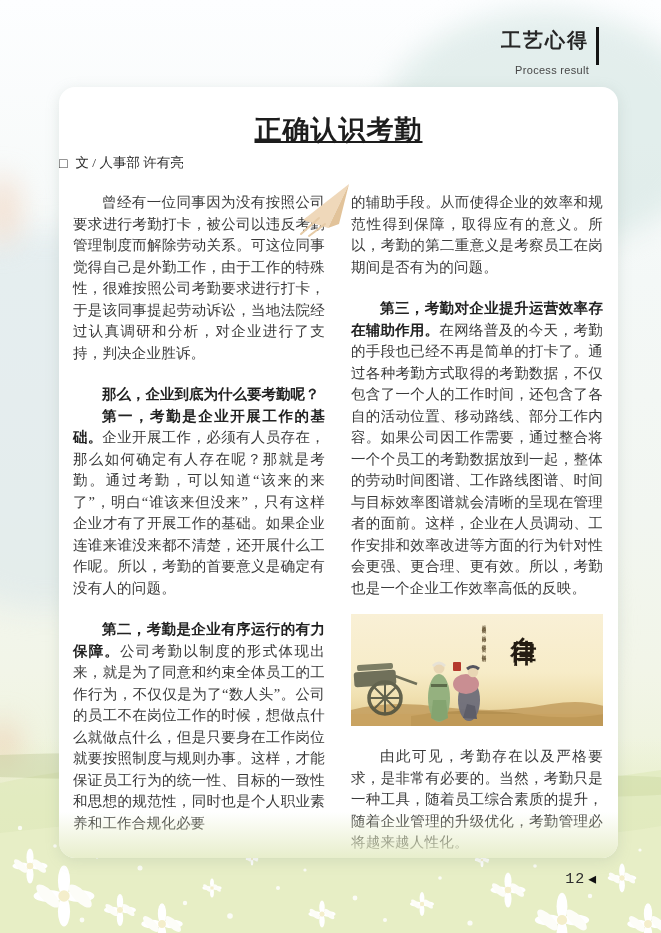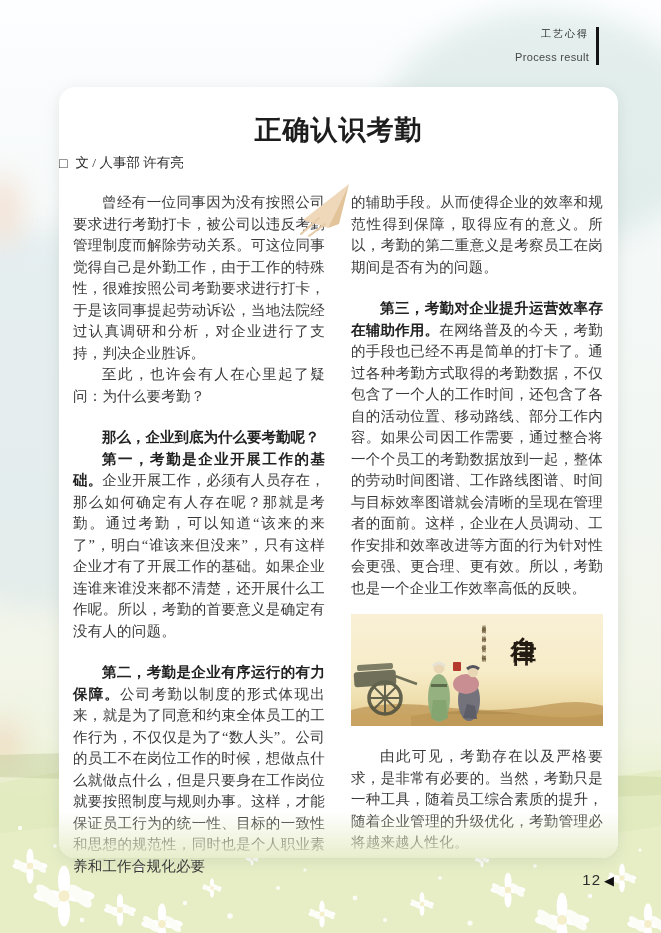--- a/index.html
+++ b/index.html
@@ -14,32 +14,32 @@
   .blob.green  { left:150px; top:470px; width:460px; height:300px; background:rgba(223,233,219,.45); }
   .blob.peach1 { left:-14px; top:175px; width:34px; height:70px; background:rgba(240,205,180,.55); }
   .blob.peach2 { left:-14px; top:720px; width:34px; height:60px; background:rgba(238,200,172,.55); }
 
   .meadow { position:absolute; left:0; bottom:0; width:661px; height:195px;
     background: linear-gradient(180deg, rgba(236,241,214,0) 0%, rgba(232,239,203,.85) 30%, #e6edc4 68%, #e1e9ba 100%); }
   .meadow svg { position:absolute; left:0; top:0; }
 
   .header { position:absolute; top:27px; right:72px; text-align:right;
     font-family:"Liberation Sans","DejaVu Sans",sans-serif; }
-  .header-cn { font-size:10px; font-weight:normal; color:#262626; letter-spacing:2px; }
+  .header-cn { font-size:20px; font-weight:bold; color:#262626; letter-spacing:2px; }
   .header-en { font-size:11px; color:#474747; margin-top:10px; letter-spacing:.3px; }
   .header-bar { position:absolute; top:27px; right:62px; width:3px; height:38px; background:#141414; }
 
   .card { position:absolute; left:59px; top:87px; width:559px; height:771px;
     background:#ffffff; border-radius:16px; box-shadow:0 3px 14px rgba(140,160,150,.22); }
   .card-fade { position:absolute; left:0; right:0; bottom:0; height:46px;
     border-radius:0 0 16px 16px; pointer-events:none;
     background:linear-gradient(180deg, rgba(231,238,200,0) 0%, rgba(229,236,198,.9) 100%); }
 
   .title { margin-top:26px; text-align:center; font-size:27px; font-weight:bold;
-    color:#1d1d1d; letter-spacing:1px; line-height:34px; }
+    color:#1d1d1d; letter-spacing:1px; line-height:34px;text-decoration:underline; }
   .byline { margin:7px 76px 0 0; text-align:left; font-size:13.5px; color:#2d2d2d; }
   .byline .sq { display:inline-block; transform:translateY(1px); margin-right:8px; font-size:14px; color:#333; }
 
   .columns { display:flex; gap:26px; padding:20px 15px 0 14px; }
   .col { flex:1 1 0; min-width:0; }
   .col p { margin:0; text-align:justify; font-size:14.5px; line-height:21.5px;
     color:#3a3a3a; letter-spacing:.2px; }
   .col p.indent { text-indent:2em; }
   .col p.gap { margin-top:20px; }
   .lead { font-weight:bold; color:#222;
@@ -50,22 +50,22 @@
   .illus { position:relative; margin-top:15px; width:100%; height:112px; overflow:hidden;
     background:linear-gradient(180deg,#f9f0d6 0%, #f7ecc8 52%, #f0e0b0 74%, #e2c98d 100%); }
   .illus svg.scene { position:absolute; left:0; top:0; }
   .calq { position:absolute; left:153px; top:2px; writing-mode:vertical-rl;
     font-size:26px; line-height:38px; font-weight:bold; color:#241c12; letter-spacing:3px; }
   .vpoem { position:absolute; left:130px; top:8px; writing-mode:vertical-rl;
     font-size:4.5px; line-height:5.5px; color:#6a5a3c; letter-spacing:.5px; }
   .seal { position:absolute; left:102px; top:48px; width:8px; height:9px;
     background:#b5392c; border-radius:1px; }
 
-  .pagenum { position:absolute; right:46px; top:871px;
-    font-family:Liberation Sans, sans-serif;
+  .pagenum { position:absolute; right:64px; top:871px;
+    font-family:Liberation Mono, monospace;
     font-size:15px; color:#2c2c2c; letter-spacing:1px; }
   .pagenum .tri { font-size:13px; color:#101010; margin-left:3px; }
 </style>
 </head>
 <body>
 
 <div class="page">
 
   <div class="blob aqua"></div>
   <div class="blob blue"></div>
@@ -132,21 +132,20 @@
 
   <div class="card">
     <div class="title">正确认识考勤</div>
     <div class="byline">
       <span class="sq">□</span><span>文 / 人事部 许有亮</span>
     </div>
 
     <div class="columns">
       <div class="col">
         <p class="indent">曾经有一位同事因为没有按照公司要求进行考勤打卡，被公司以违反考勤管理制度而解除劳动关系。可这位同事觉得自己是外勤工作，由于工作的特殊性，很难按照公司考勤要求进行打卡，于是该同事提起劳动诉讼，当地法院经过认真调研和分析，对企业进行了支持，判决企业胜诉。</p>
-        <p class="indent">至此，也许会有人在心里起了疑问：为什么要考勤？</p>
         <p class="indent gap"><span class="lead">那么，企业到底为什么要考勤呢？</span></p>
         <p class="indent"><span class="lead">第一，考勤是企业开展工作的基础。</span><span>企业开展工作，必须有人员存在，那么如何确定有人存在呢？那就是考勤。通过考勤，可以知道“该来的来了”，明白“谁该来但没来”，只有这样企业才有了开展工作的基础。如果企业连谁来谁没来都不清楚，还开展什么工作呢。所以，考勤的首要意义是确定有没有人的问题。</span></p>
         <p class="indent gap"><span class="lead">第二，考勤是企业有序运行的有力保障。</span><span>公司考勤以制度的形式体现出来，就是为了同意和约束全体员工的工作行为，不仅仅是为了“数人头”。公司的员工不在岗位工作的时候，想做点什么就做点什么，但是只要身在工作岗位就要按照制度与规则办事。这样，才能保证员工行为的统一性、目标的一致性和思想的规范性，同时也是个人职业素养和工作合规化必要</span></p>
       </div>
 
       <div class="col">
         <p>的辅助手段。从而使得企业的效率和规范性得到保障，取得应有的意义。所以，考勤的第二重意义是考察员工在岗期间是否有为的问题。</p>
         <p class="indent gap"><span class="lead">第三，考勤对企业提升运营效率存在辅助作用。</span><span>在网络普及的今天，考勤的手段也已经不再是简单的打卡了。通过各种考勤方式取得的考勤数据，不仅包含了一个人的工作时间，还包含了各自的活动位置、移动路线、部分工作内容。如果公司因工作需要，通过整合将一个个员工的考勤数据放到一起，整体的劳动时间图谱、工作路线图谱、时间与目标效率图谱就会清晰的呈现在管理者的面前。这样，企业在人员调动、工作安排和效率改进等方面的行为针对性会更强、更合理、更有效。所以，考勤也是一个企业工作效率高低的反映。</span></p>
 
         <div class="illus">

